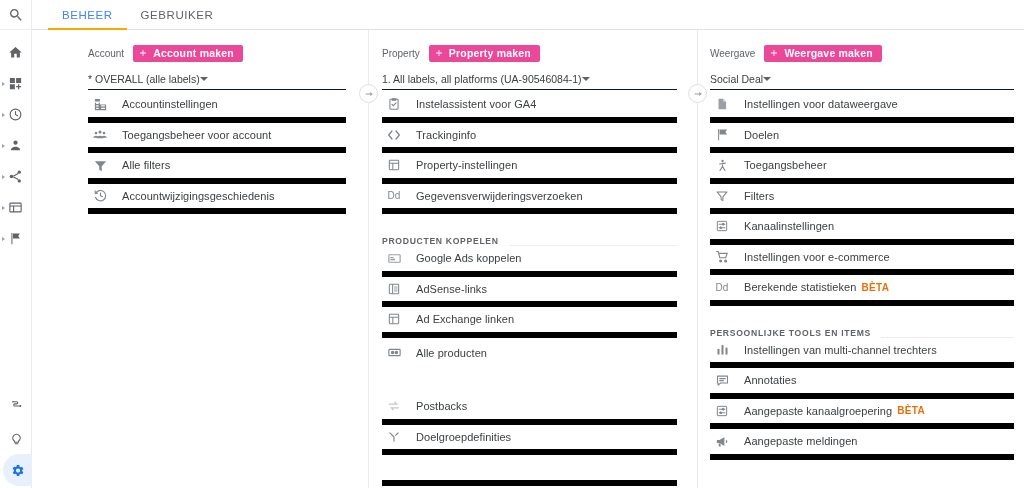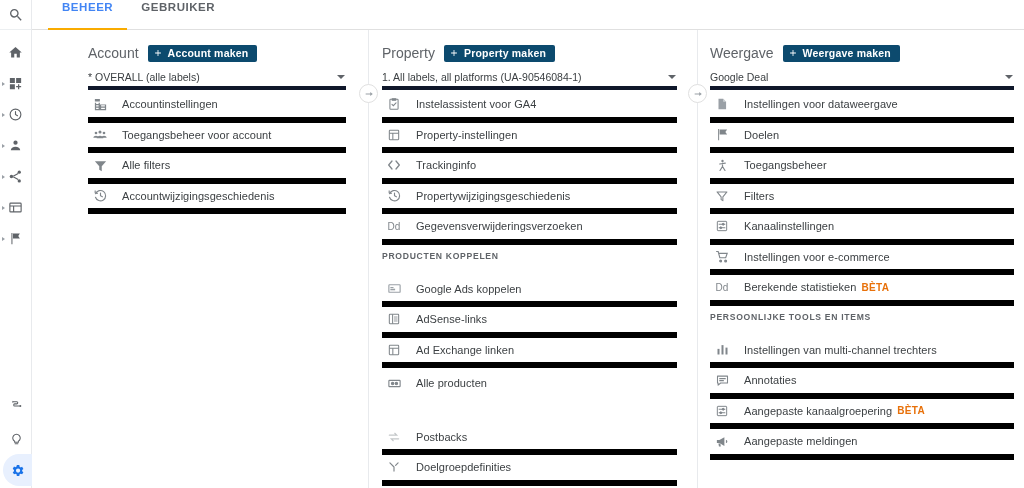--- a/index.html
+++ b/index.html
@@ -57,24 +57,24 @@
   .tabbar {
     height: 30px;
     border-bottom: 1px solid #e0e0e0;
     display: flex; align-items: flex-end;
     padding-left: 16px;
     background: #fff;
   }
   .tab {
     font-size: 11.5px; letter-spacing: .55px;
     color: #5f6368;
-    padding: 0 14px 16px 14px;
+    padding: 0 14px 8px 14px;
     cursor: pointer;
     position: relative;
-    font-weight: 700;
+    font-weight: 400;
   }
   .tab.active { color: #4285f4; }
   .tab.active:after {
     content: ""; position: absolute; left: 0; right: 0; bottom: -1px;
     height: 2.5px; background: #f9ab00;
   }
 
   .columns {
     display: flex;
     height: 458px;
@@ -100,37 +100,37 @@
     background: #fff; border: 1px solid #e0e0e0;
     display: flex; align-items: center; justify-content: center;
     cursor: pointer;
   }
 
   .col-head {
     display: flex; align-items: center;
     padding-top: 14px;
     height: 32px;
   }
-  .col-label { font-size: 14px; color: #5f6368; margin-right: 9px; }
+  .col-label { font-size: 10px; color: #5f6368; margin-right: 9px; }
   .create-btn {
-    background: #0c4a6e; color: #fff;
+    background: #ec4899; color: #fff;
     font-size: 10.5px; font-weight: 700;
     letter-spacing: .2px;
     height: 17px;
     border-radius: 2px;
     display: inline-flex; align-items: center;
     padding: 0 9px 0 5px;
     cursor: pointer;
     white-space: nowrap;
   }
   .create-btn .plus { margin-right: 5px; display: inline-flex; }
 
   .select {
-    display: flex; align-items: center; justify-content: space-between;
-    border-bottom: 4px solid #0f172a;
+    display: flex; align-items: center; justify-content: flex-start;
+    border-bottom: 1px solid #0f172a;
     height: 22px;
     margin-top: 6px;
     cursor: pointer;
   }
   .select-val { font-size: 10.5px; color: #3c4043; }
   .arrow-dn {
     width: 0; height: 0;
     border-left: 4.2px solid transparent;
     border-right: 4.2px solid transparent;
     border-top: 4.6px solid #5f6368;
@@ -158,22 +158,22 @@
   .beta {
     font-size: 10px; color: #e8710a; letter-spacing: .35px;
     margin-left: 5px; text-transform: uppercase; font-weight: 600;
   }
   .dd-ico {
     font-size: 10px; color: #80868b; letter-spacing: .2px;
     font-family: "Liberation Sans", sans-serif;
   }
 
   .sec-head {
-    display: flex; align-items: flex-start;
-    height: 26px; margin-top: 6px; flex-direction: column;
+    display: flex; align-items: flex-end;
+    height: 26px; margin-top: 6px;
   }
   .sec-title {
     font-size: 8.6px; font-weight: 700; letter-spacing: .7px;
     color: #5f6368; white-space: nowrap;
   }
   .sec-rule { flex: 1; height: 1px; background: #ededed; margin-left: 10px; }
   .gap { height: 26px; }
   .row.nobd { border-bottom: none; }
 </style>
 </head>
@@ -364,45 +364,34 @@
                 <svg width="14" height="14" viewBox="0 0 24 24" fill="none" stroke="#80868b" stroke-width="1.8">
                   <rect x="5" y="4" width="14" height="17" rx="1.2"></rect>
                   <path d="M9 3h6v2.6H9z" fill="#80868b"></path>
                   <path d="M8.5 12.5l2.4 2.4 4.6-4.8" stroke-linecap="round"></path>
                 </svg>
               </span>
             <span class="rlabel">Instelassistent voor GA4</span>
           </div>
           <div class="row">
             <span class="rico">
+                <svg width="16" height="16" viewBox="0 0 24 24" fill="none" stroke="#80868b" stroke-width="1.9" stroke-linecap="round" stroke-linejoin="round">
+                  <path d="M9 6l-5 6 5 6M15 6l5 6-5 6"></path>
+                </svg>
+              </span>
+            <span class="rlabel">Trackinginfo</span>
+          </div>
+          <div class="row">
+            <span class="rico">
                 <svg width="14" height="14" viewBox="0 0 24 24" fill="none" stroke="#80868b" stroke-width="1.8">
                   <rect x="4" y="4" width="16" height="16" rx="1"></rect>
                   <path d="M4 9h16M10 9v11"></path>
                 </svg>
               </span>
             <span class="rlabel">Property-instellingen</span>
-          </div>
-          <div class="row">
-            <span class="rico">
-                <svg width="16" height="16" viewBox="0 0 24 24" fill="none" stroke="#80868b" stroke-width="1.9" stroke-linecap="round" stroke-linejoin="round">
-                  <path d="M9 6l-5 6 5 6M15 6l5 6-5 6"></path>
-                </svg>
-              </span>
-            <span class="rlabel">Trackinginfo</span>
-          </div>
-          <div class="row">
-            <span class="rico">
-                <svg width="15" height="15" viewBox="0 0 24 24" fill="none" stroke="#80868b" stroke-width="1.8">
-                  <path d="M3.5 8.4V4"></path>
-                  <path d="M3.5 8.4h4.4"></path>
-                  <path d="M4.2 9.2A8.3 8.3 0 1 1 4 14.8" stroke-linecap="round"></path>
-                  <path d="M12 8v4.3l3 1.8" stroke-linecap="round"></path>
-                </svg>
-              </span>
-            <span class="rlabel">Propertywijzigingsgeschiedenis</span>
           </div>
           <div class="row">
             <span class="rico">
                 <span class="dd-ico">Dd</span>
               </span>
             <span class="rlabel">Gegevensverwijderingsverzoeken</span>
           </div>
 
           <div class="sec-head">
             <span class="sec-title">PRODUCTEN KOPPELEN</span>
@@ -489,21 +478,21 @@
           <span class="create-btn">
             <span class="plus">
                 <svg width="10" height="10" viewBox="0 0 24 24" fill="#fff">
                   <path d="M19 13h-6v6h-2v-6H5v-2h6V5h2v6h6z"></path>
                 </svg>
               </span>
             <span>Weergave maken</span>
           </span>
         </div>
         <div class="select">
-          <span class="select-val">Google Deal</span>
+          <span class="select-val">Social Deal</span>
           <span class="arrow-dn"></span>
         </div>
         <div class="list">
           <div class="row">
             <span class="rico">
                 <svg width="14" height="14" viewBox="0 0 24 24" fill="#9aa0a6">
                   <path d="M6 3h8l5 5v13H6z"></path>
                   <path d="M14 3l5 5h-5z" fill="#cfd3d6"></path>
                 </svg>
               </span>

